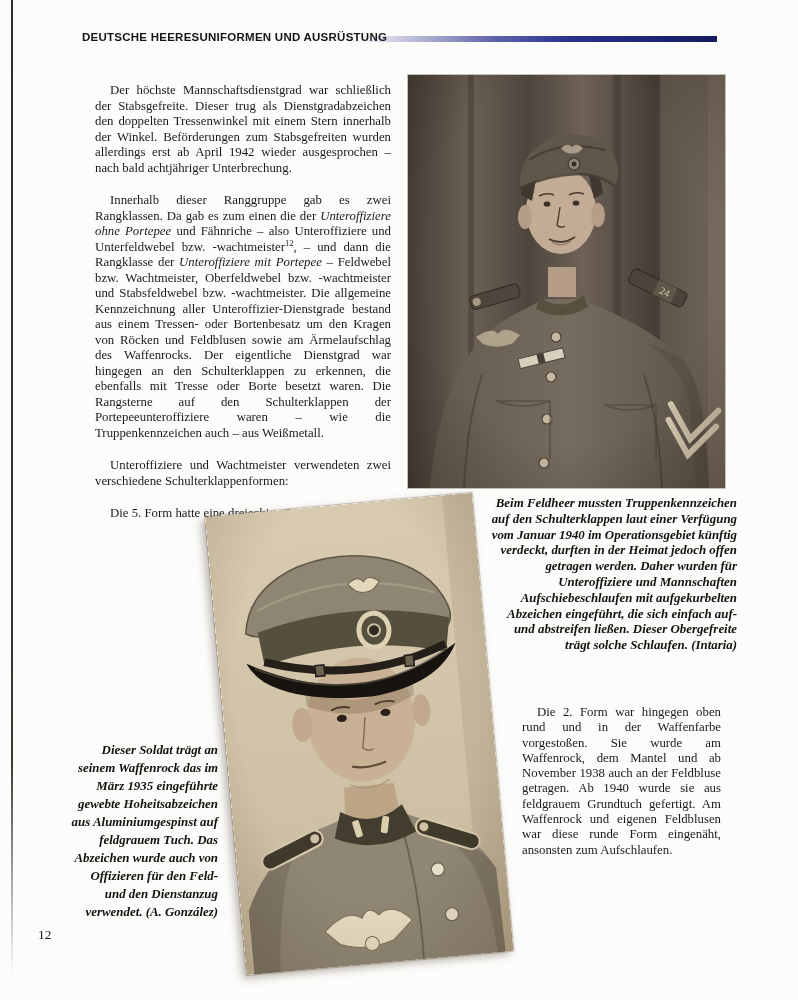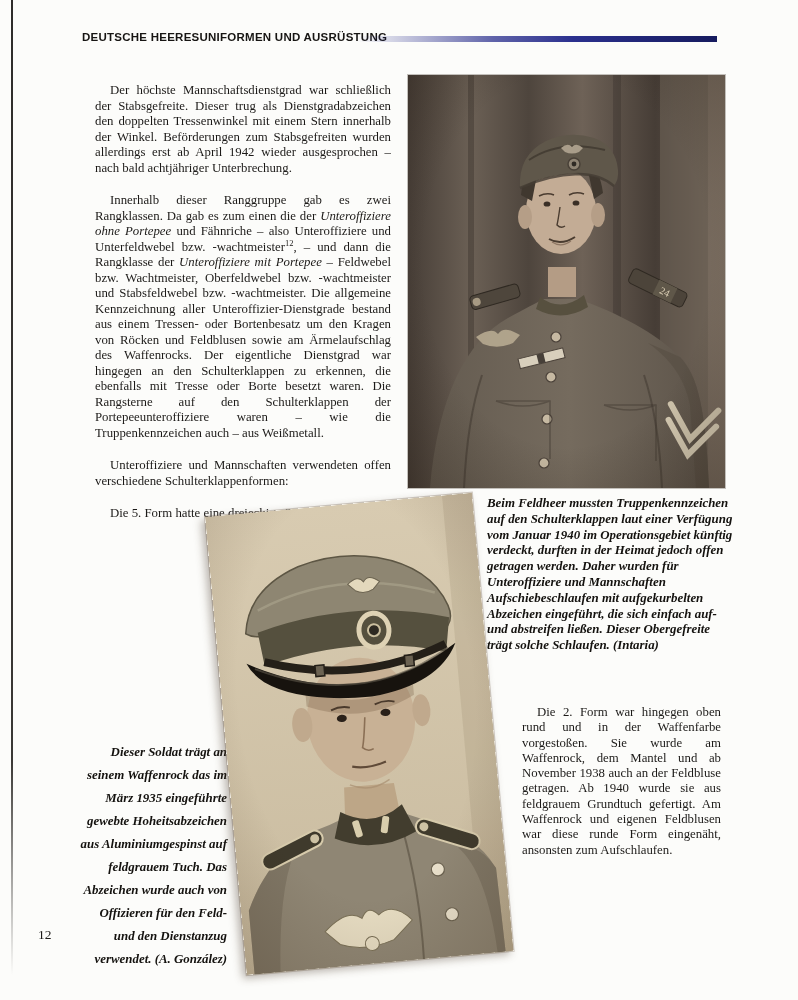--- a/index.html
+++ b/index.html
@@ -20,22 +20,22 @@
   
   .col{position:absolute;text-align:justify;font-size:12.8px;line-height:15.5px;}
   .col-left{left:78px;top:66px;width:330px;}
   .col-right{left:505px;top:688px;width:233px;line-height:15.3px;}
   .col p{margin:17px;}
   .col p.indent{text-indent:15px;}
   .col p.space{margin-top:14px;}
   .col sup{font-size:8.5px;line-height:0;}
   
   .caption{font-size:12.9px;font-weight:bold;font-style:italic;color:#14120f;}
-  .caption-right{position:absolute;left:487px;top:496px;width:250px;text-align:left;line-height:15.8px;}
-  .caption-left{position:absolute;left:77px;top:741px;width:150px;text-align:right;line-height:23px;}
+  .caption-right{position:absolute;left:487px;top:496px;width:250px;text-align:right;line-height:15.8px;}
+  .caption-left{position:absolute;left:68px;top:741px;width:150px;text-align:right;line-height:18px;}
   
   .photo-top{position:absolute;left:408px;top:75px;width:317px;height:413px;
     box-shadow:0 0 0 1px rgba(90,80,70,.35);}
   .photo-bottom{position:absolute;left:205px;top:517px;width:268px;height:460px;
     transform:rotate(-5.2deg);transform-origin:0 0;
     box-shadow:-4px 3px 9px rgba(70,55,40,.38),0 0 0 1px rgba(120,100,80,.3);}
   .photo-top svg,.photo-bottom svg{display:block;width:100%;height:100%;}
   
   .page-number{position:absolute;left:38px;top:927px;font-size:13.5px;color:#1c1a18;}
 </style>
@@ -45,21 +45,21 @@
 <div class="page">
 
   <div class="left-rule"></div>
 
   <div class="header-title">DEUTSCHE HEERESUNIFORMEN UND AUSRÜSTUNG</div>
   <div class="header-bar"></div>
 
   <div class="col col-left">
       <p class="indent "><span>Der höchste Mannschaftsdienstgrad war schließlich der Stabsgefreite. Dieser trug als Dienstgradabzeichen den doppelten Tressenwinkel mit einem Stern innerhalb der Winkel. Beförderungen zum Stabsgefreiten wurden allerdings erst ab April 1942 wieder ausgesprochen – nach bald achtjähriger Unterbrechung.</span></p>
       <p class="indent "><span>Innerhalb dieser Ranggruppe gab es zwei Rangklassen. Da gab es zum einen die der </span><i>Unteroffiziere ohne Portepee</i><span> und Fähnriche – also Unteroffiziere und Unterfeldwebel bzw. -wachtmeister</span><sup>12</sup><span>, – und dann die Rangklasse der </span><i>Unteroffiziere mit Portepee</i><span> – Feldwebel bzw. Wachtmeister, Oberfeldwebel bzw. -wachtmeister und Stabsfeldwebel bzw. -wachtmeister. Die allgemeine Kennzeichnung aller Unteroffizier-Dienstgrade bestand aus einem Tressen- oder Bortenbesatz um den Kragen von Röcken und Feldblusen sowie am Ärmelaufschlag des Waffenrocks. Der eigentliche Dienstgrad war hingegen an den Schulterklappen zu erkennen, die ebenfalls mit Tresse oder Borte besetzt waren. Die Rangsterne auf den Schulterklappen der Portepeeunteroffiziere waren – wie die Truppenkennzeichen auch – aus Weißmetall.</span></p>
-      <p class="indent space"><span>Unteroffiziere und Mannschaften verwendeten offen verschiedene Schulterklappenformen:</span></p>
+      <p class="indent space"><span>Unteroffiziere und Wachtmeister verwendeten zwei verschiedene Schulterklappenformen:</span></p>
       <p class="indent "><span>Die 5. Form hatte eine dreieckige Spitze, keinen Vor-</span></p>
     </div>
 
   <div class="photo-top">
     <svg viewBox="0 0 317 413" preserveAspectRatio="none">
       <defs>
         <linearGradient id="ctn" x1="0" y1="0" x2="1" y2="0">
           <stop offset="0" stop-color="#473e37"></stop>
             <stop offset=".2" stop-color="#6b6055"></stop>
           <stop offset=".38" stop-color="#4e453d"></stop>

